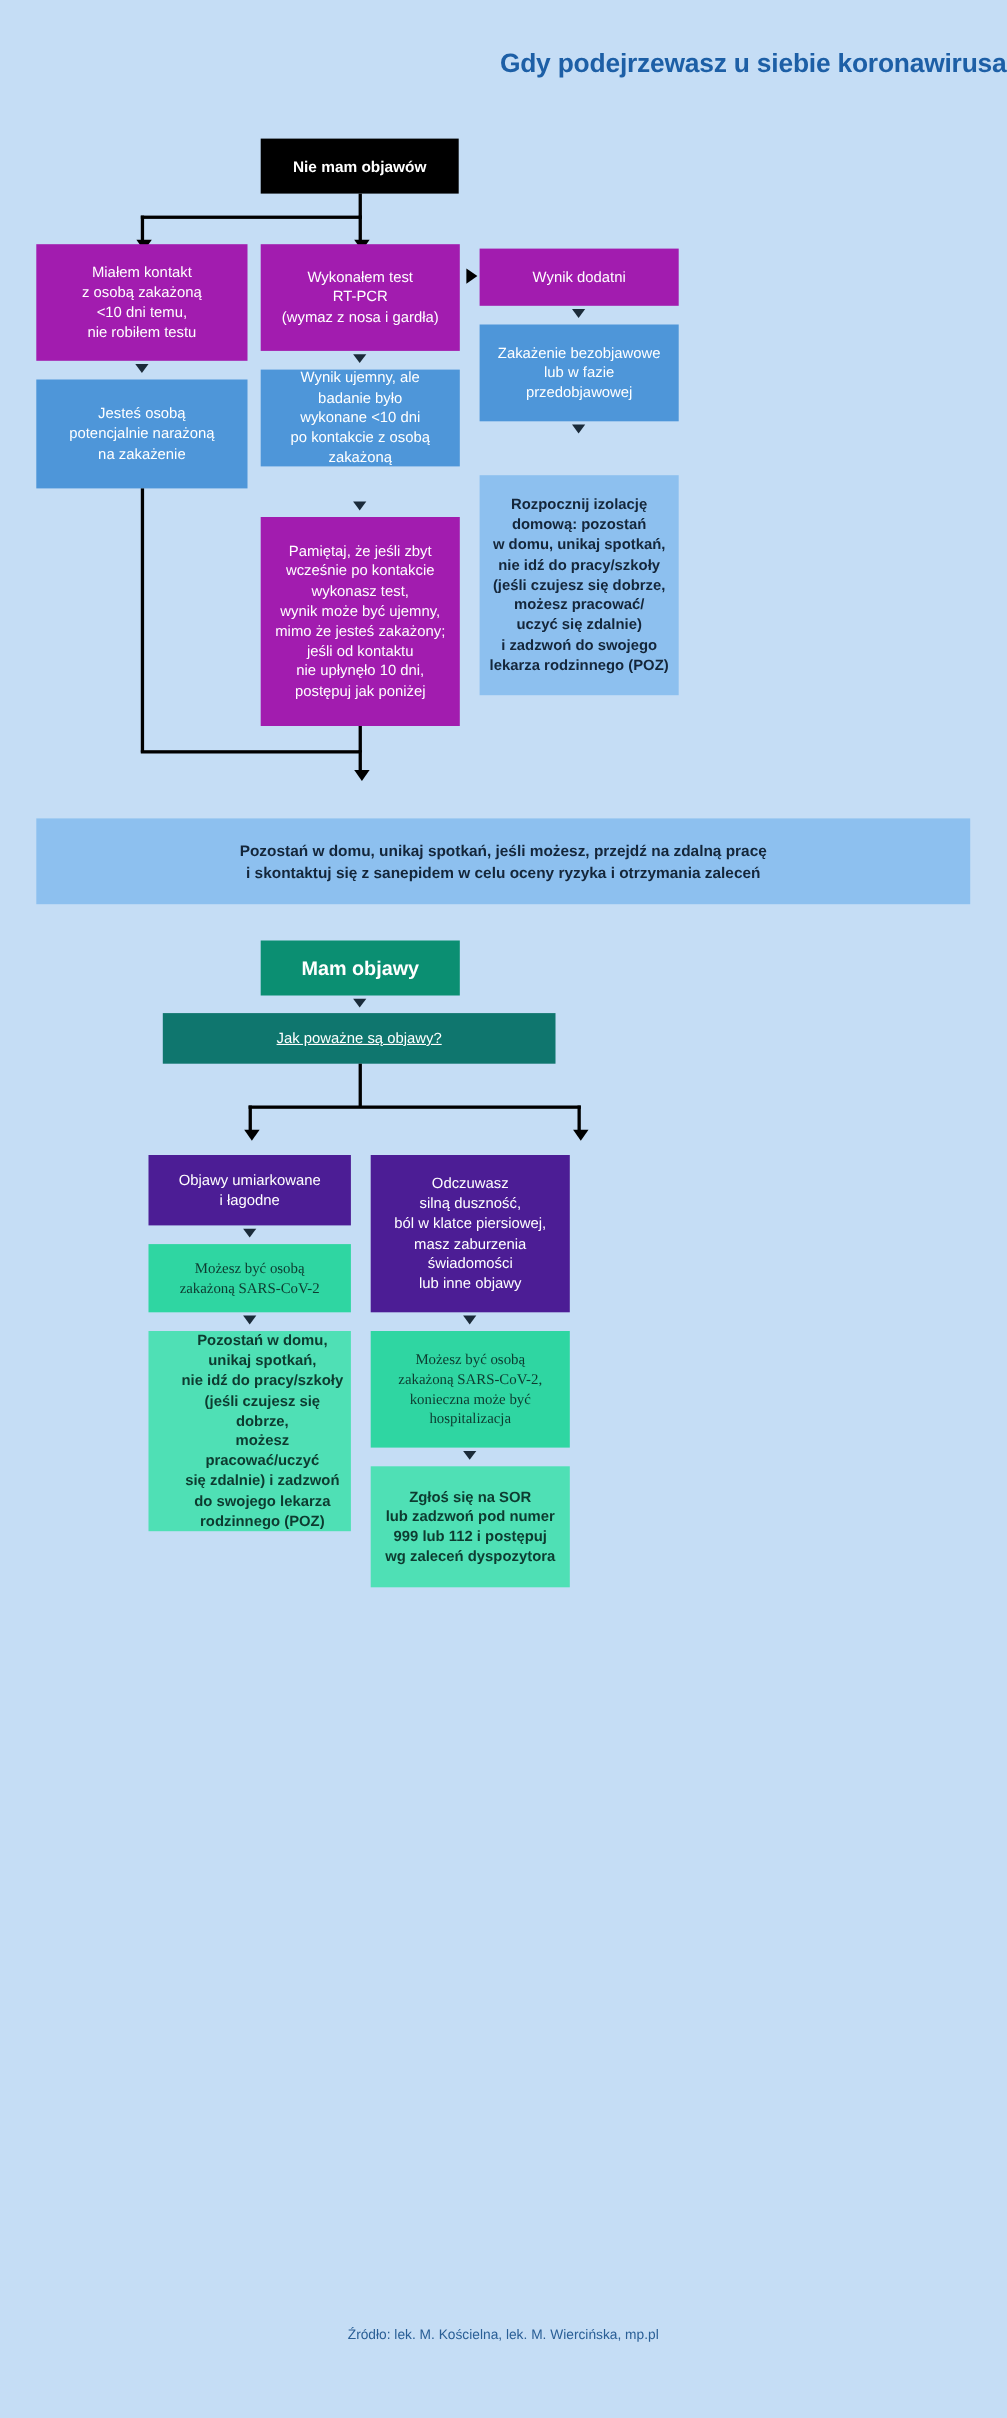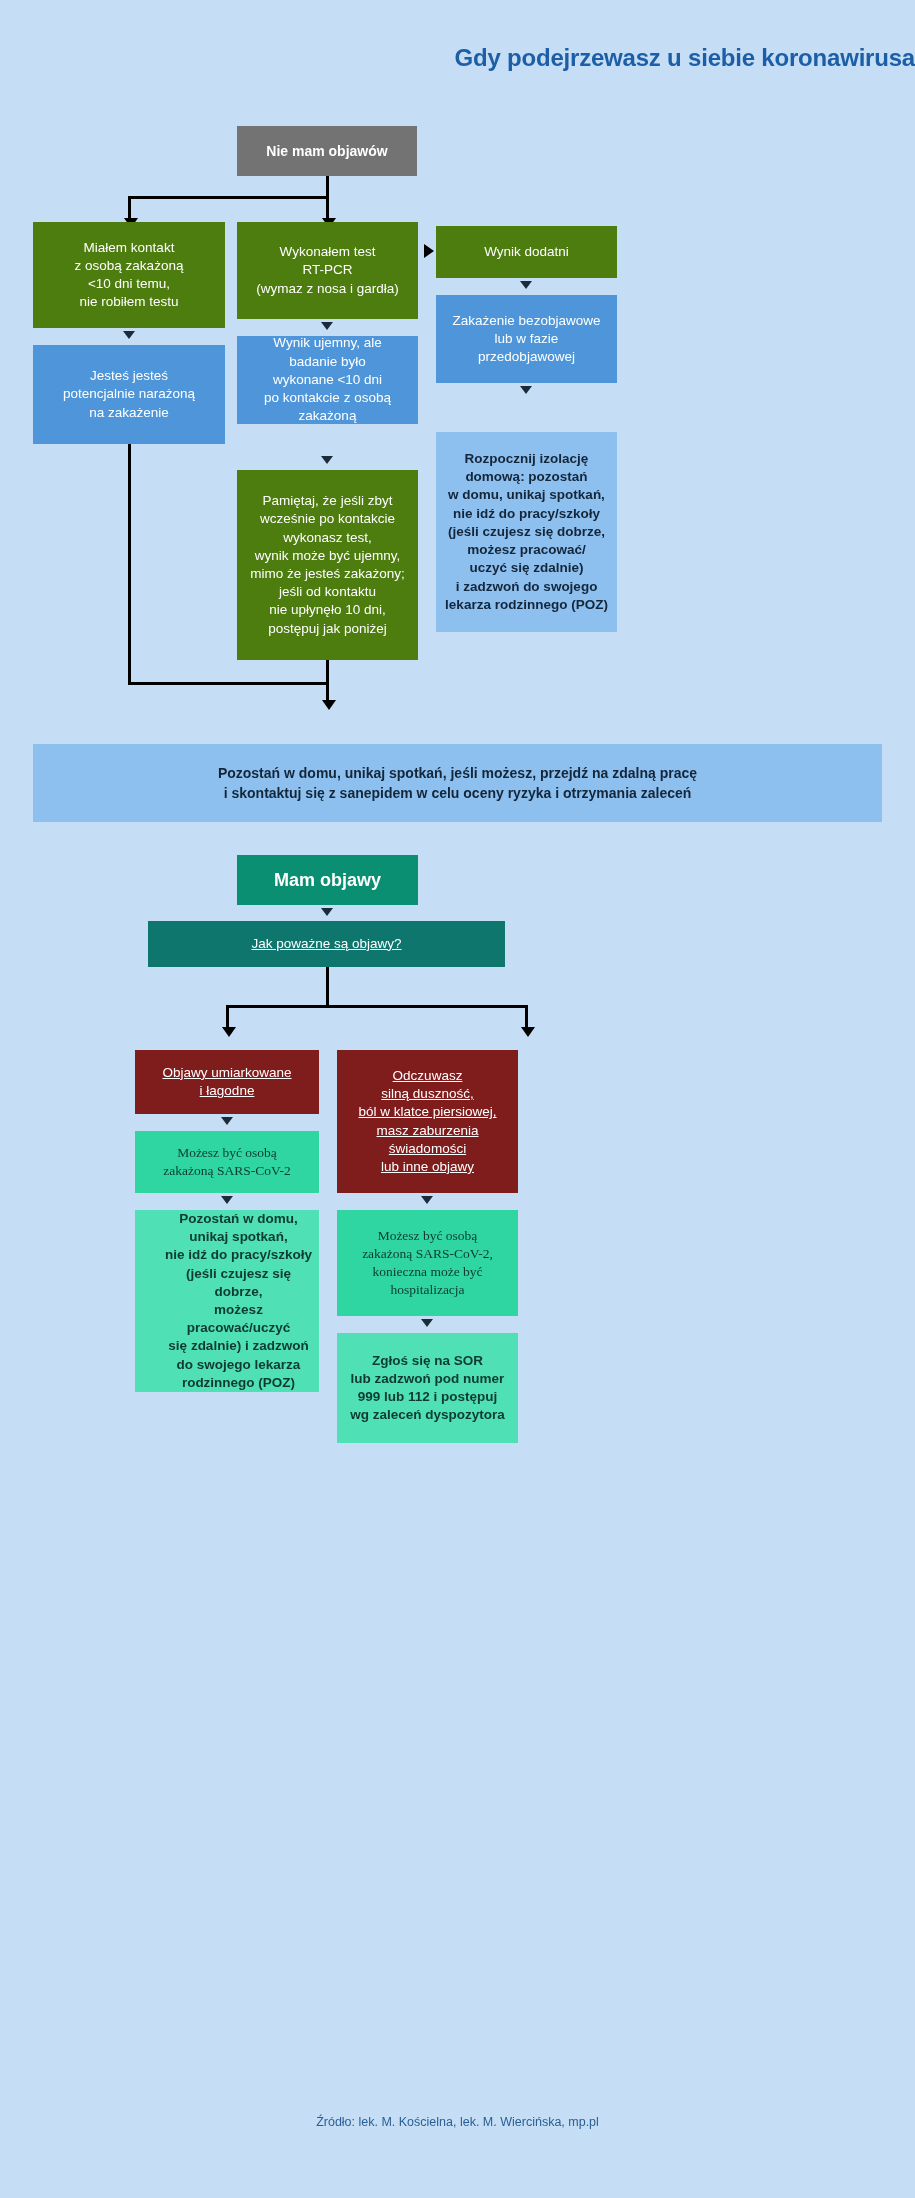--- a/index.html
+++ b/index.html
@@ -33,27 +33,27 @@
     justify-content: center;
     text-align: center;
     color: #ffffff;
     font-size: 13.5px;
     line-height: 1.35;
     padding: 8px 6px;
   }
   .box.bold { font-weight: bold; }
 
   
-  .navy      { background: #737373; }
-  .blue-mid  { background: #4d7c0f; }
+  .navy      { background: #000000; }
+  .blue-mid  { background: #a21caf; }
   .blue-lt   { background: #4e96d9; }
   .blue-pale { background: #8dc0ef; color: #14263a; margin-top: 32px; }
   .green-dk  { background: #0b8f72; }
   .green-md  { background: #0f766e; text-decoration: underline; }
-  .green-br  { background: #7f1d1d; text-decoration: underline; }
+  .green-br  { background: #4c1d95; }
   .green-lt  { background: #2fd6a2; color: #0d3b30; font-family: Liberation Serif, serif; }
   .green-pale{ background: #4fe0b5; color: #0d3b30; }
 
   
   .vline {
     position: absolute;
     background: #000;
     width: 3px;
   }
   .hline {
@@ -110,21 +110,21 @@
 <div class="vline" style="left:326px; top:196px; height:24px;"></div>
 <div class="arrow-down" style="left:322px; top:218px;"></div>
 
 <div class="box blue-mid" style="left:33px; top:222px; width:192px; height:106px; white-space:pre-line;">Miałem kontakt
 z osobą zakażoną
 &lt;10 dni temu,
 nie robiłem testu</div>
 
 <div class="tri-small" style="left:123px; top:331px;"></div>
 
-<div class="box blue-lt" style="left:33px; top:345px; width:192px; height:99px; white-space:pre-line;">Jesteś jesteś
+<div class="box blue-lt" style="left:33px; top:345px; width:192px; height:99px; white-space:pre-line;">Jesteś osobą
 potencjalnie narażoną
 na zakażenie</div>
 
 <div class="vline" style="left:128px; top:444px; height:240px;"></div>
 <div class="hline" style="left:128px; top:682px; width:200px;"></div>
 
 <div class="box blue-mid" style="left:237px; top:222px; width:181px; height:97px; white-space:pre-line;">Wykonałem test
 RT-PCR
 (wymaz z nosa i gardła)</div>
 

